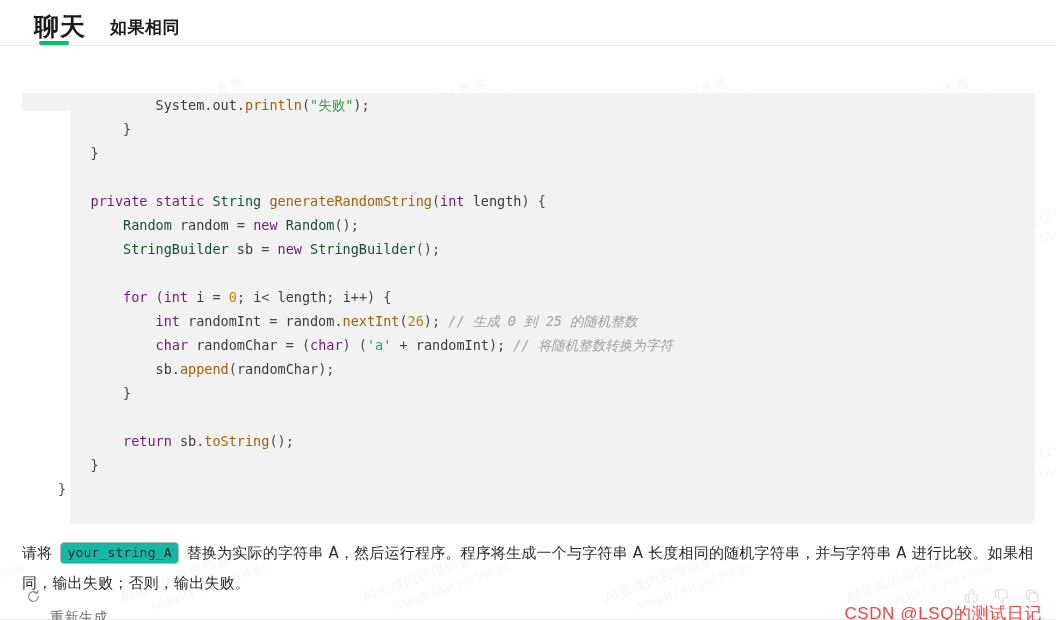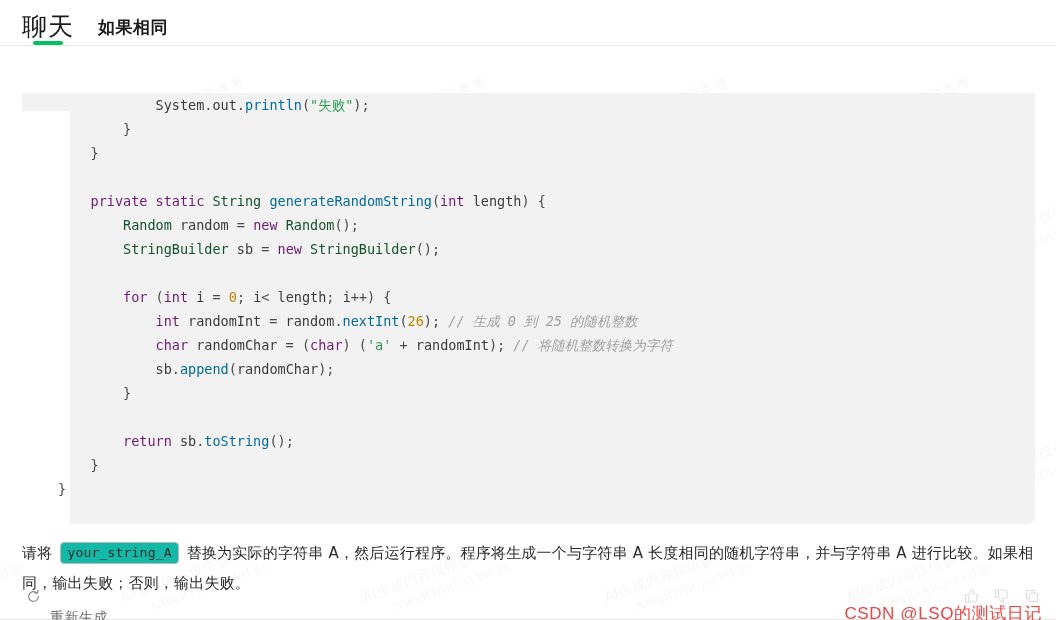--- a/index.html
+++ b/index.html
@@ -66,22 +66,23 @@
     padding: 0 12px 6px 12px;
     cursor: pointer;
   }
   .tab-label {
     font-family: "DejaVu Sans", sans-serif;
     color: #1a1a1a;
     line-height: 1;
   }
   .tab-active .tab-label {
     font-size: 25px;
-    font-weight: 400;
+    font-weight: 700;
     letter-spacing: 1px;
+    margin-left: 12px;
   }
   .tab-inactive .tab-label {
     font-size: 17px;
     font-weight: 700;
     letter-spacing: 0.5px;
     padding-bottom: 3px;
   }
   .tab-underline {
     position: absolute;
     bottom: 0;
@@ -140,21 +141,21 @@
     font-family: "DejaVu Sans Mono", "Liberation Mono", monospace;
     font-size: 13.5px;
     line-height: 24px;
     color: #3b3b3b;
     background: transparent;
     white-space: pre;
   }
   pre.code .ln { display: block; padding-left: 36px; }
   .kw  { color: #701a75; }
   .typ { color: #14532d; }
-  .fn  { color: #0369a1; }
+  .fn  { color: #a16207; }
   .num { color: #c18401; }
   .str { color: #2e9b52; }
   .cmt { color: #a0a0a0; font-style: italic; }
   .pun { color: #4a4a4a; }
 
   
   .para {
     position: absolute;
     left: 22px;
     top: 492px;

